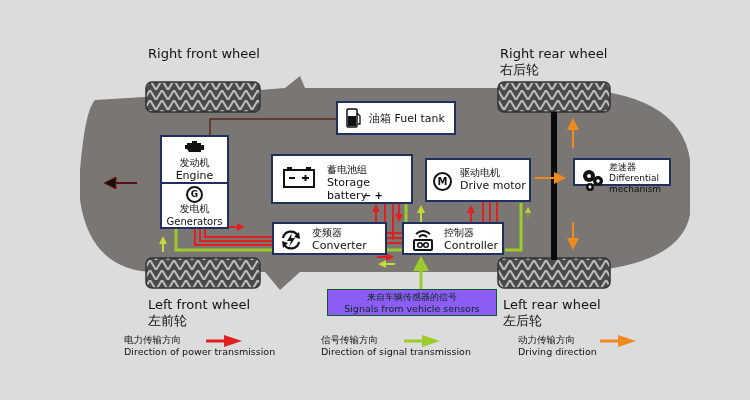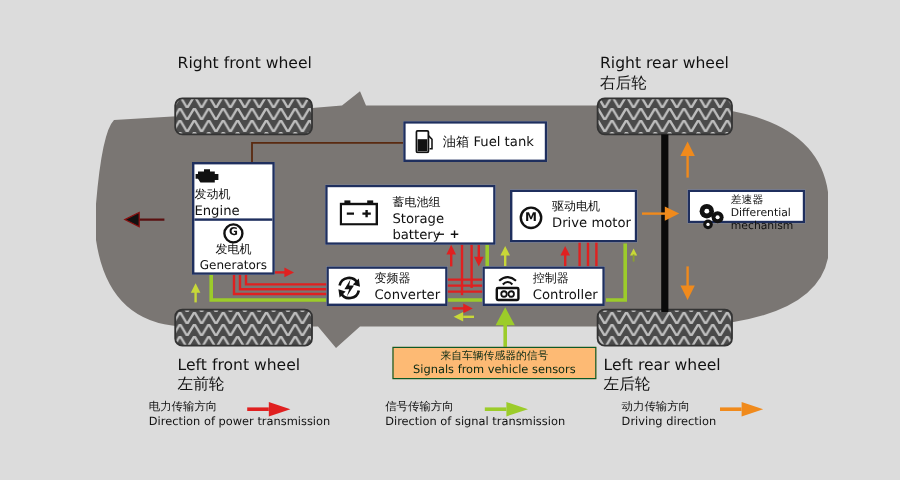--- a/index.html
+++ b/index.html
@@ -133,21 +133,21 @@
     <rect x="1" y="1" width="10" height="18" rx="1" fill="none" stroke="#111" stroke-width="1.5"></rect>
     <rect x="2" y="8" width="8" height="10" fill="#111"></rect>
     <path d="M11,5 L14,8 L14,16 L12,16" fill="none" stroke="#111" stroke-width="1.3"></path>
   </svg>
   <span class="lbl" style="margin-left:7px;font-size:11px;">
     <span>油箱</span> <span>Fuel tank</span>
   </span>
 </div>
 
 <div class="box" style="left:160px;top:135px;width:69px;height:94px;">
-  <div style="height:45px;border-bottom:2px solid #1f2f5e;text-align:left;">
+  <div style="height:45px;border-bottom:2px solid #1f2f5e;text-align:center;">
     <svg width="22" height="14" style="margin-top:2px;">
       <path d="M3,4 L8,4 L8,2 L13,2 L13,4 L17,4 L17,6 L20,6 L20,11 L17,11 L17,13 L5,13 L3,10 L1,10 L1,6 L3,6 Z" fill="#111"></path>
     </svg>
     <div class="zh">发动机</div>
     <div class="en">Engine</div>
   </div>
   <div style="text-align:center;">
     <div style="margin:2px auto 0;width:13px;height:13px;border:2px solid #111;border-radius:50%;font-size:9px;line-height:13px;font-weight:bold;">G</div>
     <div class="zh">发电机</div>
     <div class="en" style="font-size:10px;">Generators</div>
@@ -187,21 +187,21 @@
     <circle cx="10" cy="20" r="4" fill="#111"></circle>
       <circle cx="10" cy="20" r="1.4" fill="#fff"></circle>
   </svg>
   <div class="abs" style="left:34px;top:2px;">
     <div class="zh" style="font-size:9px;line-height:11px;">差速器</div>
     <div style="font-size:9px;line-height:11px;">Differential</div>
     <div style="font-size:9px;line-height:11px;">mechanism</div>
   </div>
 </div>
 
-<div class="box" style="left:272px;top:222px;width:101px;height:33px;">
+<div class="box" style="left:272px;top:222px;width:115px;height:33px;">
   <svg class="abs" style="left:5px;top:4px;" width="24" height="24">
     <path d="M4,10 A8,8 0 0 1 19,8" fill="none" stroke="#111" stroke-width="2.2"></path>
     <polygon points="20,4 21,11 15,9" fill="#111"></polygon>
     <path d="M20,14 A8,8 0 0 1 5,16" fill="none" stroke="#111" stroke-width="2.2"></path>
     <polygon points="4,20 3,13 9,15" fill="#111"></polygon>
     <polygon points="13,5 8,13 12,13 10,19 16,10 12,10" fill="#111"></polygon>
   </svg>
   <div class="abs" style="left:38px;top:3px;">
     <div class="zh">变频器</div>
     <div class="en">Converter</div>
@@ -215,21 +215,21 @@
     <rect x="2" y="12" width="18" height="10" rx="1" fill="none" stroke="#111" stroke-width="2"></rect>
     <circle cx="8" cy="17" r="2.3" fill="none" stroke="#111" stroke-width="1.5"></circle>
     <circle cx="14" cy="17" r="2.3" fill="none" stroke="#111" stroke-width="1.5"></circle>
   </svg>
   <div class="abs" style="left:40px;top:3px;">
     <div class="zh">控制器</div>
     <div class="en">Controller</div>
   </div>
 </div>
 
-<div class="abs" style="left:327px;top:289px;width:170px;height:27px;background:#fdba74;border:1px solid #0c5a28;box-sizing:border-box;text-align:center;color:#0b2a14;">
+<div class="abs" style="left:327px;top:289px;width:170px;height:27px;background:#8b5cf6;border:1px solid #0c5a28;box-sizing:border-box;text-align:center;color:#0b2a14;">
   <div style="font-size:9px;line-height:12px;margin-top:1px;">来自车辆传感器的信号</div>
   <div style="font-size:9.5px;line-height:11px;">Signals from vehicle sensors</div>
 </div>
 
 <div class="legend" style="left:124px;top:334px;">
   <div>电力传输方向</div>
   <div>Direction of power transmission</div>
 </div>
 <div class="legend" style="left:321px;top:334px;">
   <div>信号传输方向</div>

